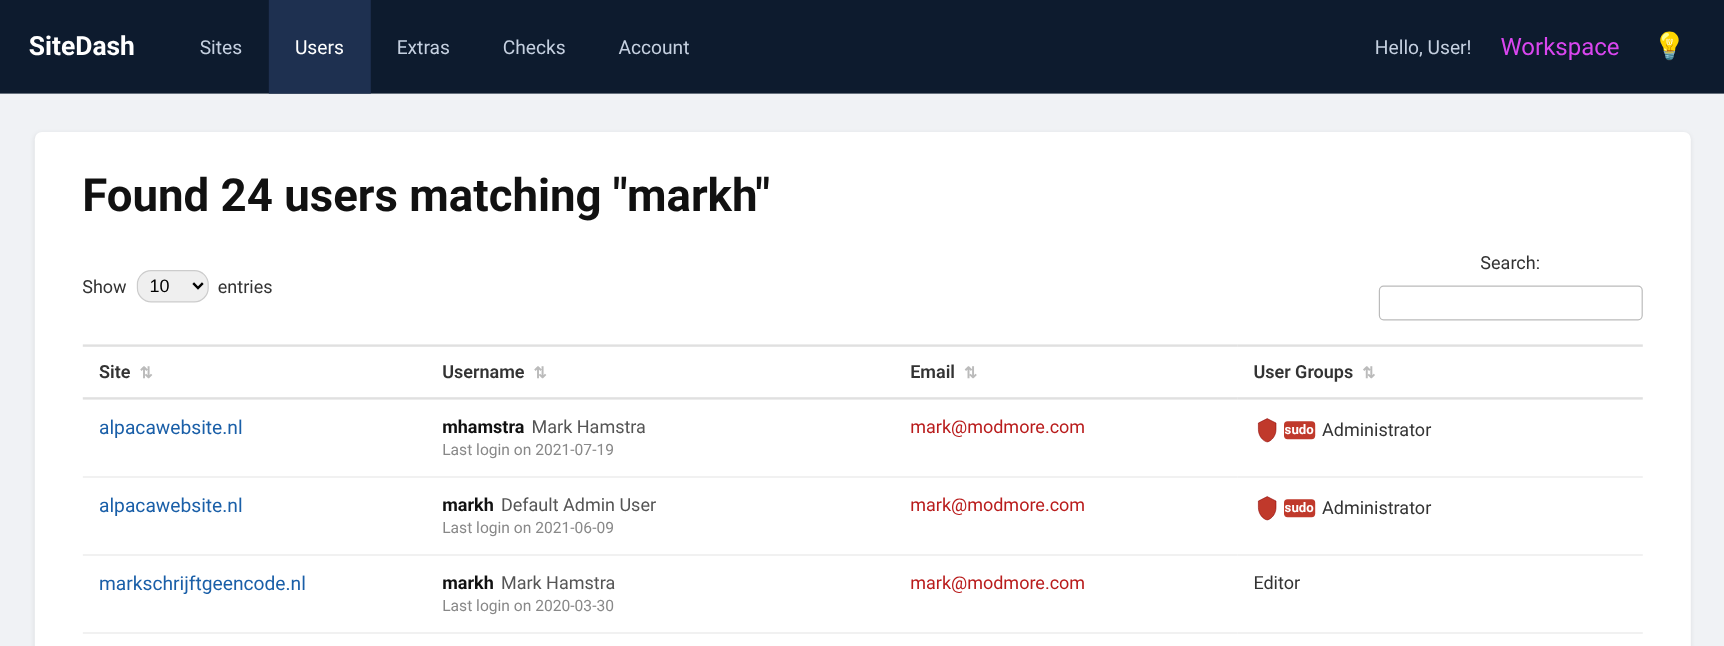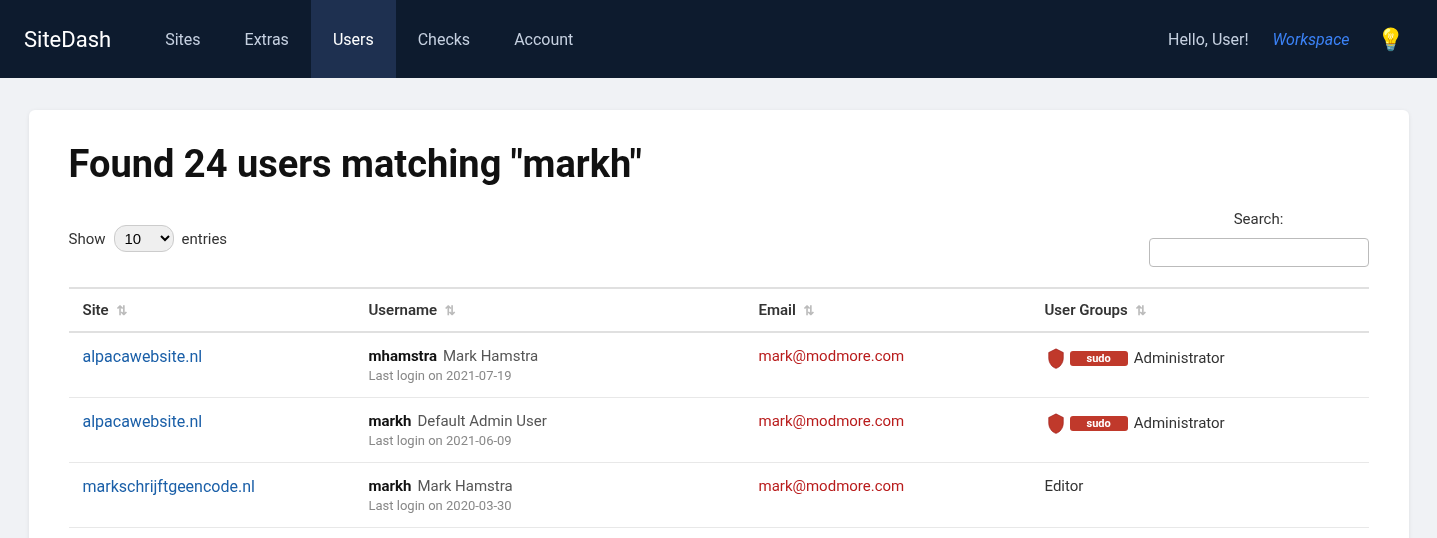--- a/index.html
+++ b/index.html
@@ -9,21 +9,21 @@
     nav {
       background: #0d1b2e;
       display: flex;
       align-items: center;
       padding: 0 24px;
       height: 78px;
     }
     .nav-brand {
       color: #fff;
       font-size: 22px;
-      font-weight: 400;
+      font-weight: 700;
       margin-right: 32px;
       white-space: nowrap;
     }
     .nav-links {
       display: flex;
       align-items: center;
       gap: 0;
       flex: 1;
     }
     .nav-link {
@@ -43,25 +43,24 @@
       align-items: center;
       gap: 8px;
       margin-left: auto;
     }
     .nav-hello {
       color: #c5d0e0;
       font-size: 16px;
       margin-right: 4px;
     }
     .nav-workspace {
-      color: #3b82f6;
-      font-size: 16px;
+      color: #d946ef;
+      font-size: 20px;
       cursor: pointer;
       padding: 0 12px;
-      font-style: italic;
     }
     .nav-bulb {
       color: #c5d0e0;
       font-size: 22px;
       cursor: pointer;
       padding: 0 8px;
     }
 
     
     .main-container {
@@ -179,40 +178,40 @@
       display: inline-flex;
       align-items: center;
       gap: 3px;
     }
     .sudo-label {
       background: #c0392b;
       color: #fff;
       font-size: 11px;
       font-weight: 700;
       border-radius: 3px;
-      padding: 1px 17px;
+      padding: 1px 1px;
     }
     .group-name {
       color: #333;
       font-size: 15px;
     }
     .col-site { width: 22%; }
     .col-username { width: 30%; }
     .col-email { width: 22%; }
     .col-groups { width: 26%; }
   </style>
 </head>
 <body>
 
 <nav>
   <span class="nav-brand">SiteDash</span>
   <div class="nav-links">
     <a class="nav-link">Sites</a>
+    <a class="nav-link active">Users</a>
     <a class="nav-link">Extras</a>
-    <a class="nav-link active">Users</a>
     <a class="nav-link">Checks</a>
     <a class="nav-link">Account</a>
   </div>
   <div class="nav-right">
     <span class="nav-hello">Hello, User!</span>
     <span class="nav-workspace">Workspace</span>
     <span class="nav-bulb">💡</span>
   </div>
 </nav>
 

